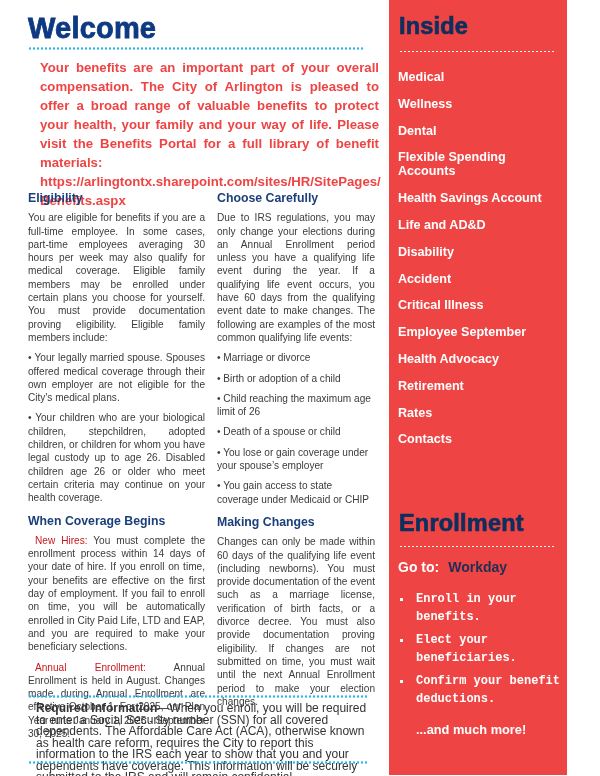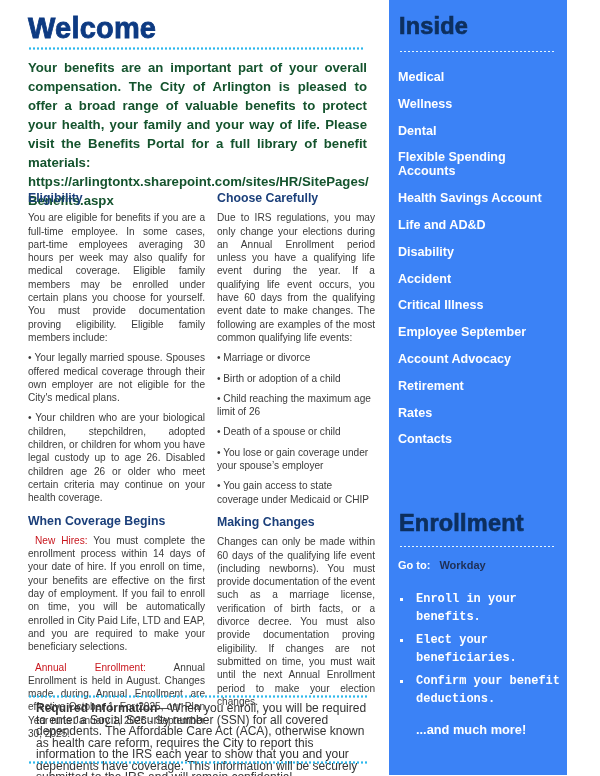--- a/index.html
+++ b/index.html
@@ -13,22 +13,22 @@
       font-size: 29px; color: #0d3a82; letter-spacing: 0.2px;
       -webkit-text-stroke: 0.8px #0d3a82;
     }
     .dots {
       position: absolute; height: 3px;
       background-image: radial-gradient(circle, #2cb8ec 1px, transparent 1.3px);
       background-size: 4px 3px; background-repeat: repeat-x;
     }
     .welcome-dots { left: 28px; top: 47px; width: 336px; }
     .intro {
-      position: absolute; left: 28px; top: 58px; width: 339px;
-      font-size: 13.2px; line-height: 19px; font-weight: bold; color: #14532d;
+      position: absolute; left: 40px; top: 58px; width: 339px;
+      font-size: 13.2px; line-height: 19px; font-weight: bold; color: #ef4444;
       text-align: justify;
     }
     .intro .url { display: block; text-align: left; }
 
     .col { position: absolute; font-size: 10.1px; line-height: 13.3px; color: #3b3b3b; text-align: justify; }
     .col-left { left: 28px; top: 192px; width: 177px; }
     .col-right { left: 217px; top: 192px; width: 158px; }
     .col h3 { font-size: 12.3px; color: #1b3f7a; font-weight: bold; margin-bottom: 6px; text-align: left; }
     .col p { margin-bottom: 7px; }
     .col .bullet { margin-bottom: 7px; }
@@ -39,41 +39,41 @@
     .req-dots-top { left: 28px; top: 695px; width: 340px; }
     .req-dots-bot { left: 28px; top: 761px; width: 340px; }
     .req {
       position: absolute; left: 36px; top: 703px; width: 338px;
       font-size: 12px; line-height: 11.5px; color: #333;
     }
     .req b { font-weight: bold; }
 
     .sidebar {
       position: absolute; left: 389px; top: 0; width: 178px; height: 775px;
-      background: #3b82f6;
+      background: #ef4444;
     }
     .side-title {
       position: absolute; left: 10px; font-weight: 900; font-size: 23.5px;
       color: #0d2f5e; -webkit-text-stroke: 0.7px #0d2f5e; letter-spacing: 0.2px;
     }
     .inside-title { top: 13px; }
     .side-dots {
       position: absolute; left: 10px; width: 156px; height: 3px;
       background-image: radial-gradient(circle, #e6f7fd 0.8px, transparent 1.1px);
       background-size: 4px 3px; background-repeat: repeat-x;
     }
     .inside-dots { top: 50px; }
     .nav { position: absolute; left: 9px; top: 70px; width: 165px; list-style: none; }
     .nav li {
       font-size: 12.6px; font-weight: bold; color: #ffffff; line-height: 14px;
       margin-bottom: 12.8px;
     }
     .enroll-title { top: 510px; }
     .enroll-dots { top: 545px; }
-    .goto { position: absolute; left: 9px; top: 559px; font-size: 11px; font-weight: bold; color: #ffffff; }
+    .goto { position: absolute; left: 9px; top: 559px; font-size: 14px; font-weight: bold; color: #ffffff; }
     .goto .wd { color: #1e2f55; margin-left: 9px; }
     .enroll-list { position: absolute; left: 9px; top: 591px; width: 165px; list-style: none; }
     .enroll-list li {
       position: relative; padding-left: 18px; font-size: 12px; font-weight: bold;
       color: #ffffff; line-height: 17.5px; margin-bottom: 6px; font-family: Liberation Mono, monospace;
     }
     .enroll-list li .sq {
       position: absolute; left: 2px; top: 7px; width: 3px; height: 3px; background: #ffffff;
     }
     .more { position: absolute; left: 27px; top: 722px; font-size: 12.8px; font-weight: bold; color: #ffffff; }
@@ -126,21 +126,21 @@
     <li>Medical</li>
     <li>Wellness</li>
     <li>Dental</li>
     <li>Flexible Spending Accounts</li>
     <li>Health Savings Account</li>
     <li>Life and AD&amp;D</li>
     <li>Disability</li>
     <li>Accident</li>
     <li>Critical Illness</li>
     <li>Employee September</li>
-    <li>Account Advocacy</li>
+    <li>Health Advocacy</li>
     <li>Retirement</li>
     <li>Rates</li>
     <li>Contacts</li>
   </ul>
 
   <h2 class="side-title enroll-title">Enrollment</h2>
   <div class="side-dots enroll-dots"></div>
   <div class="goto">
     <span>Go to:</span><span class="wd">Workday</span>
   </div>

